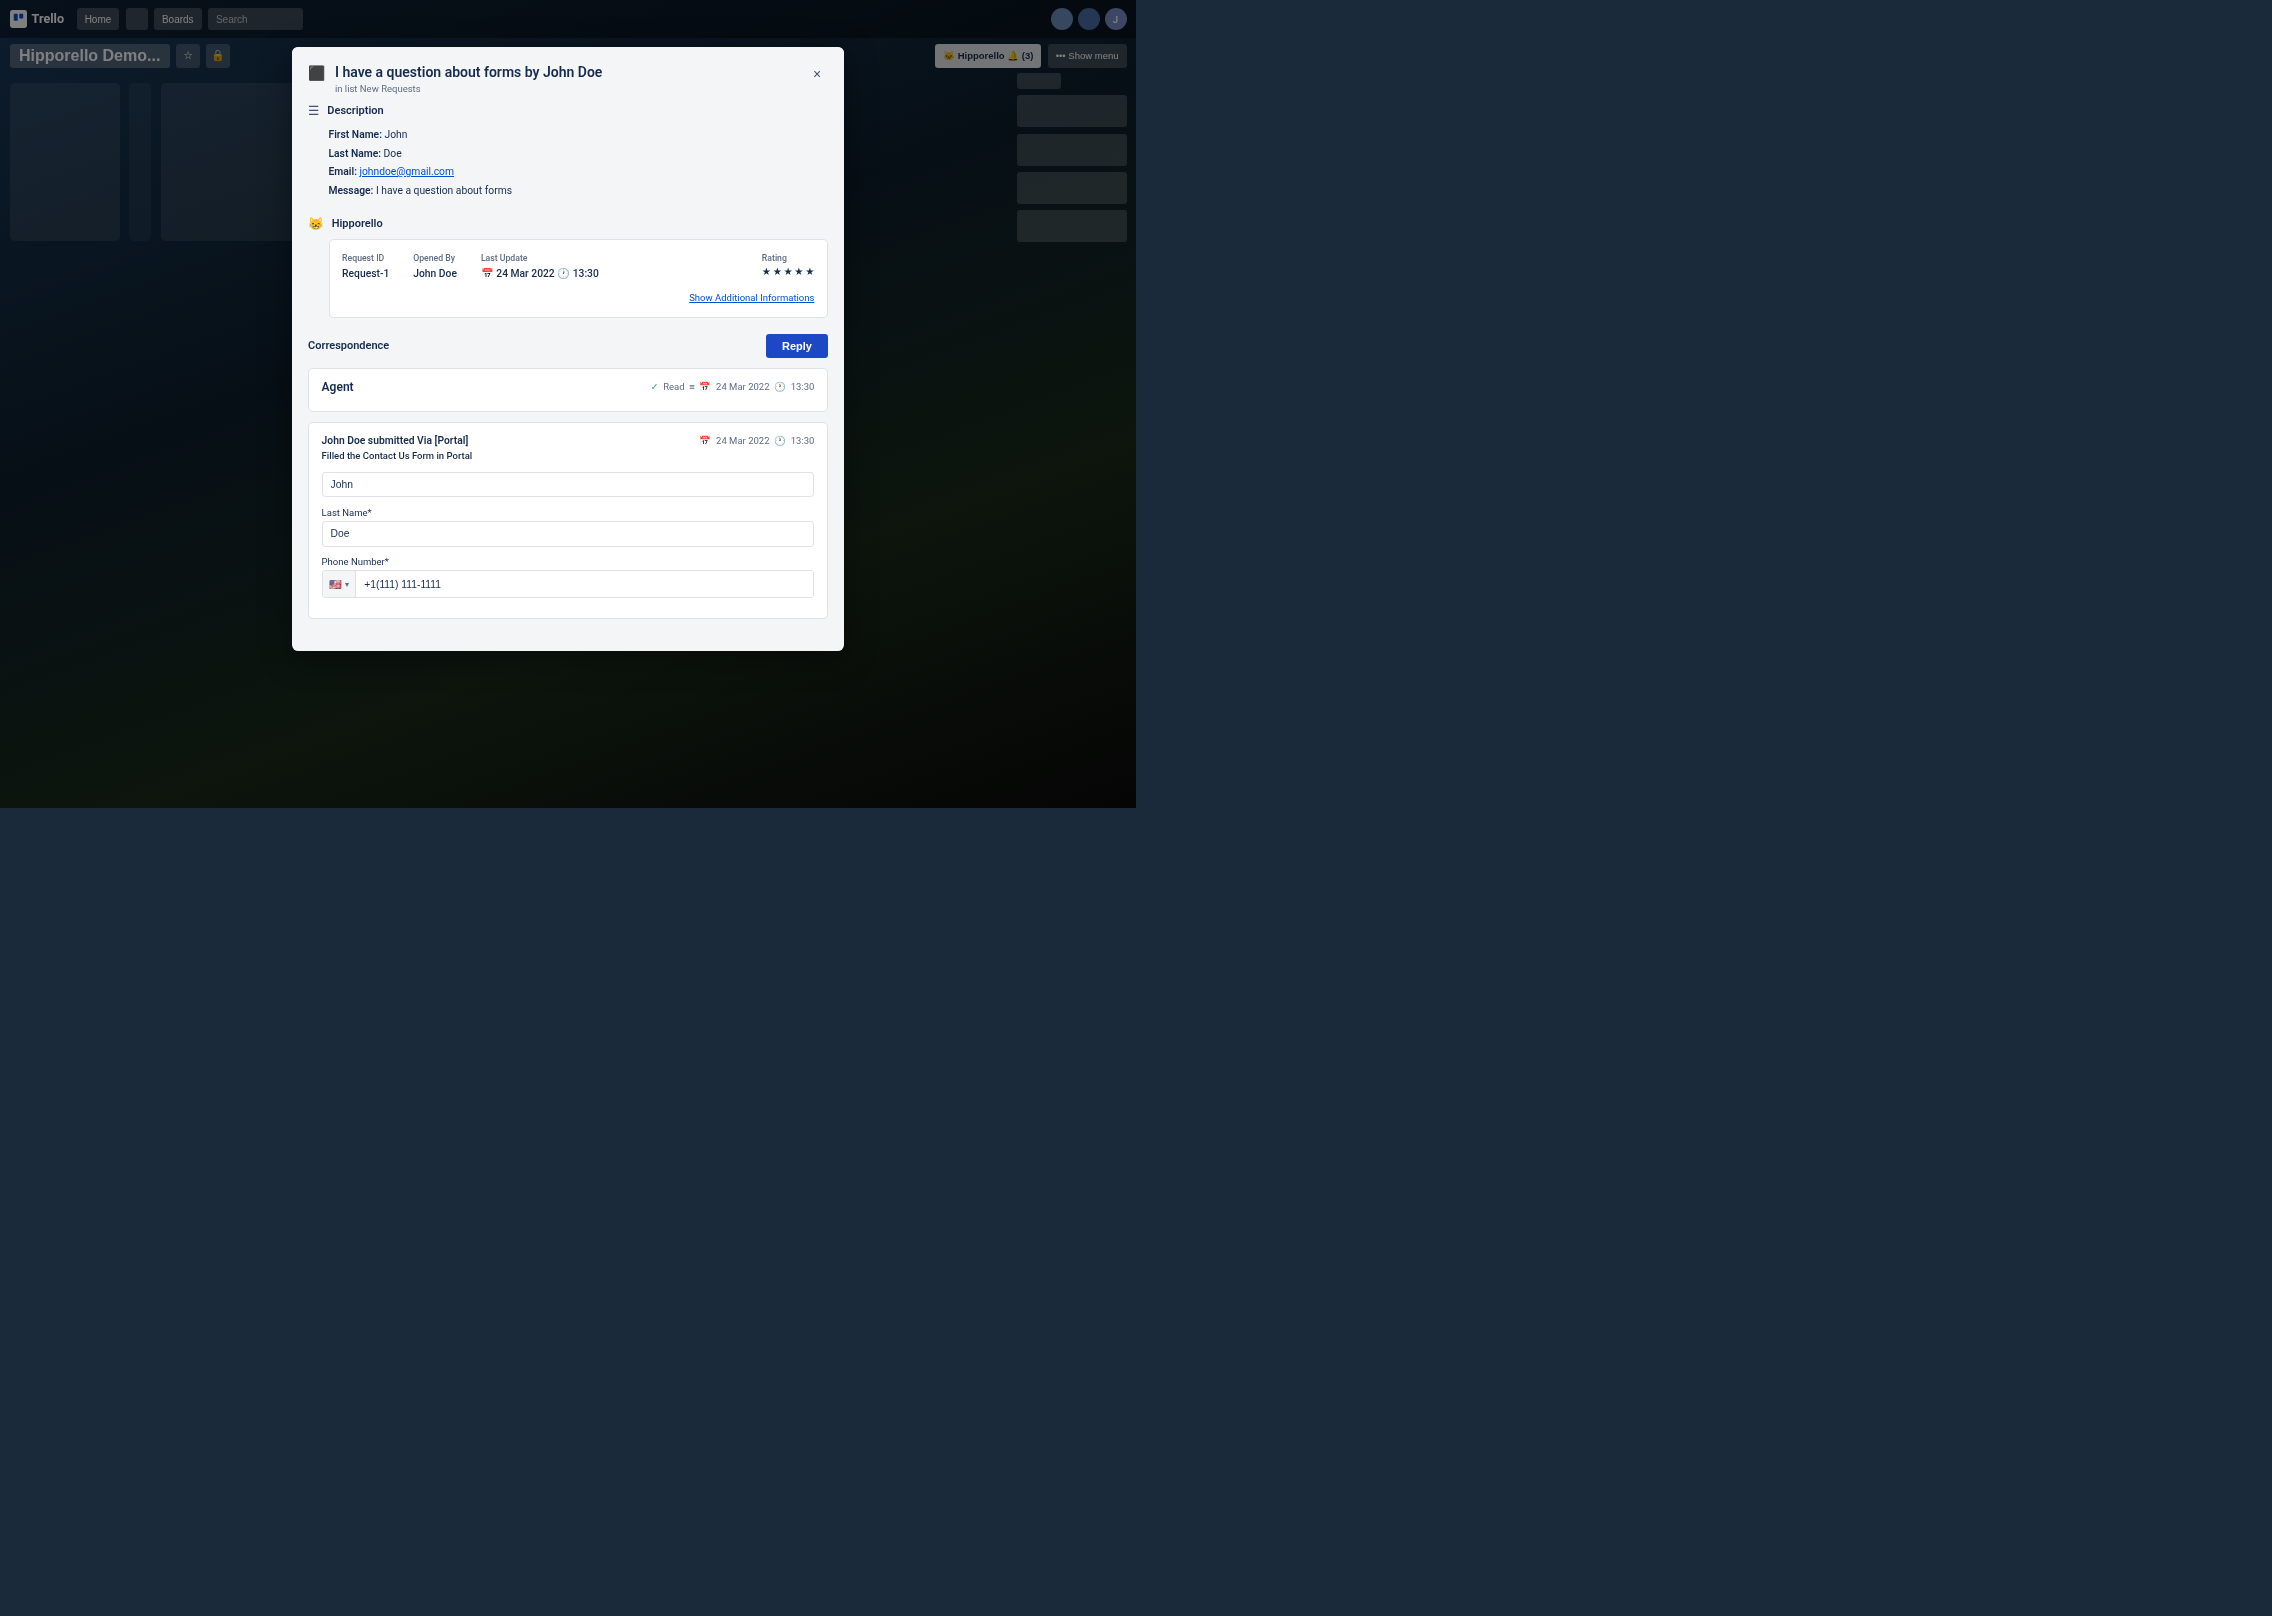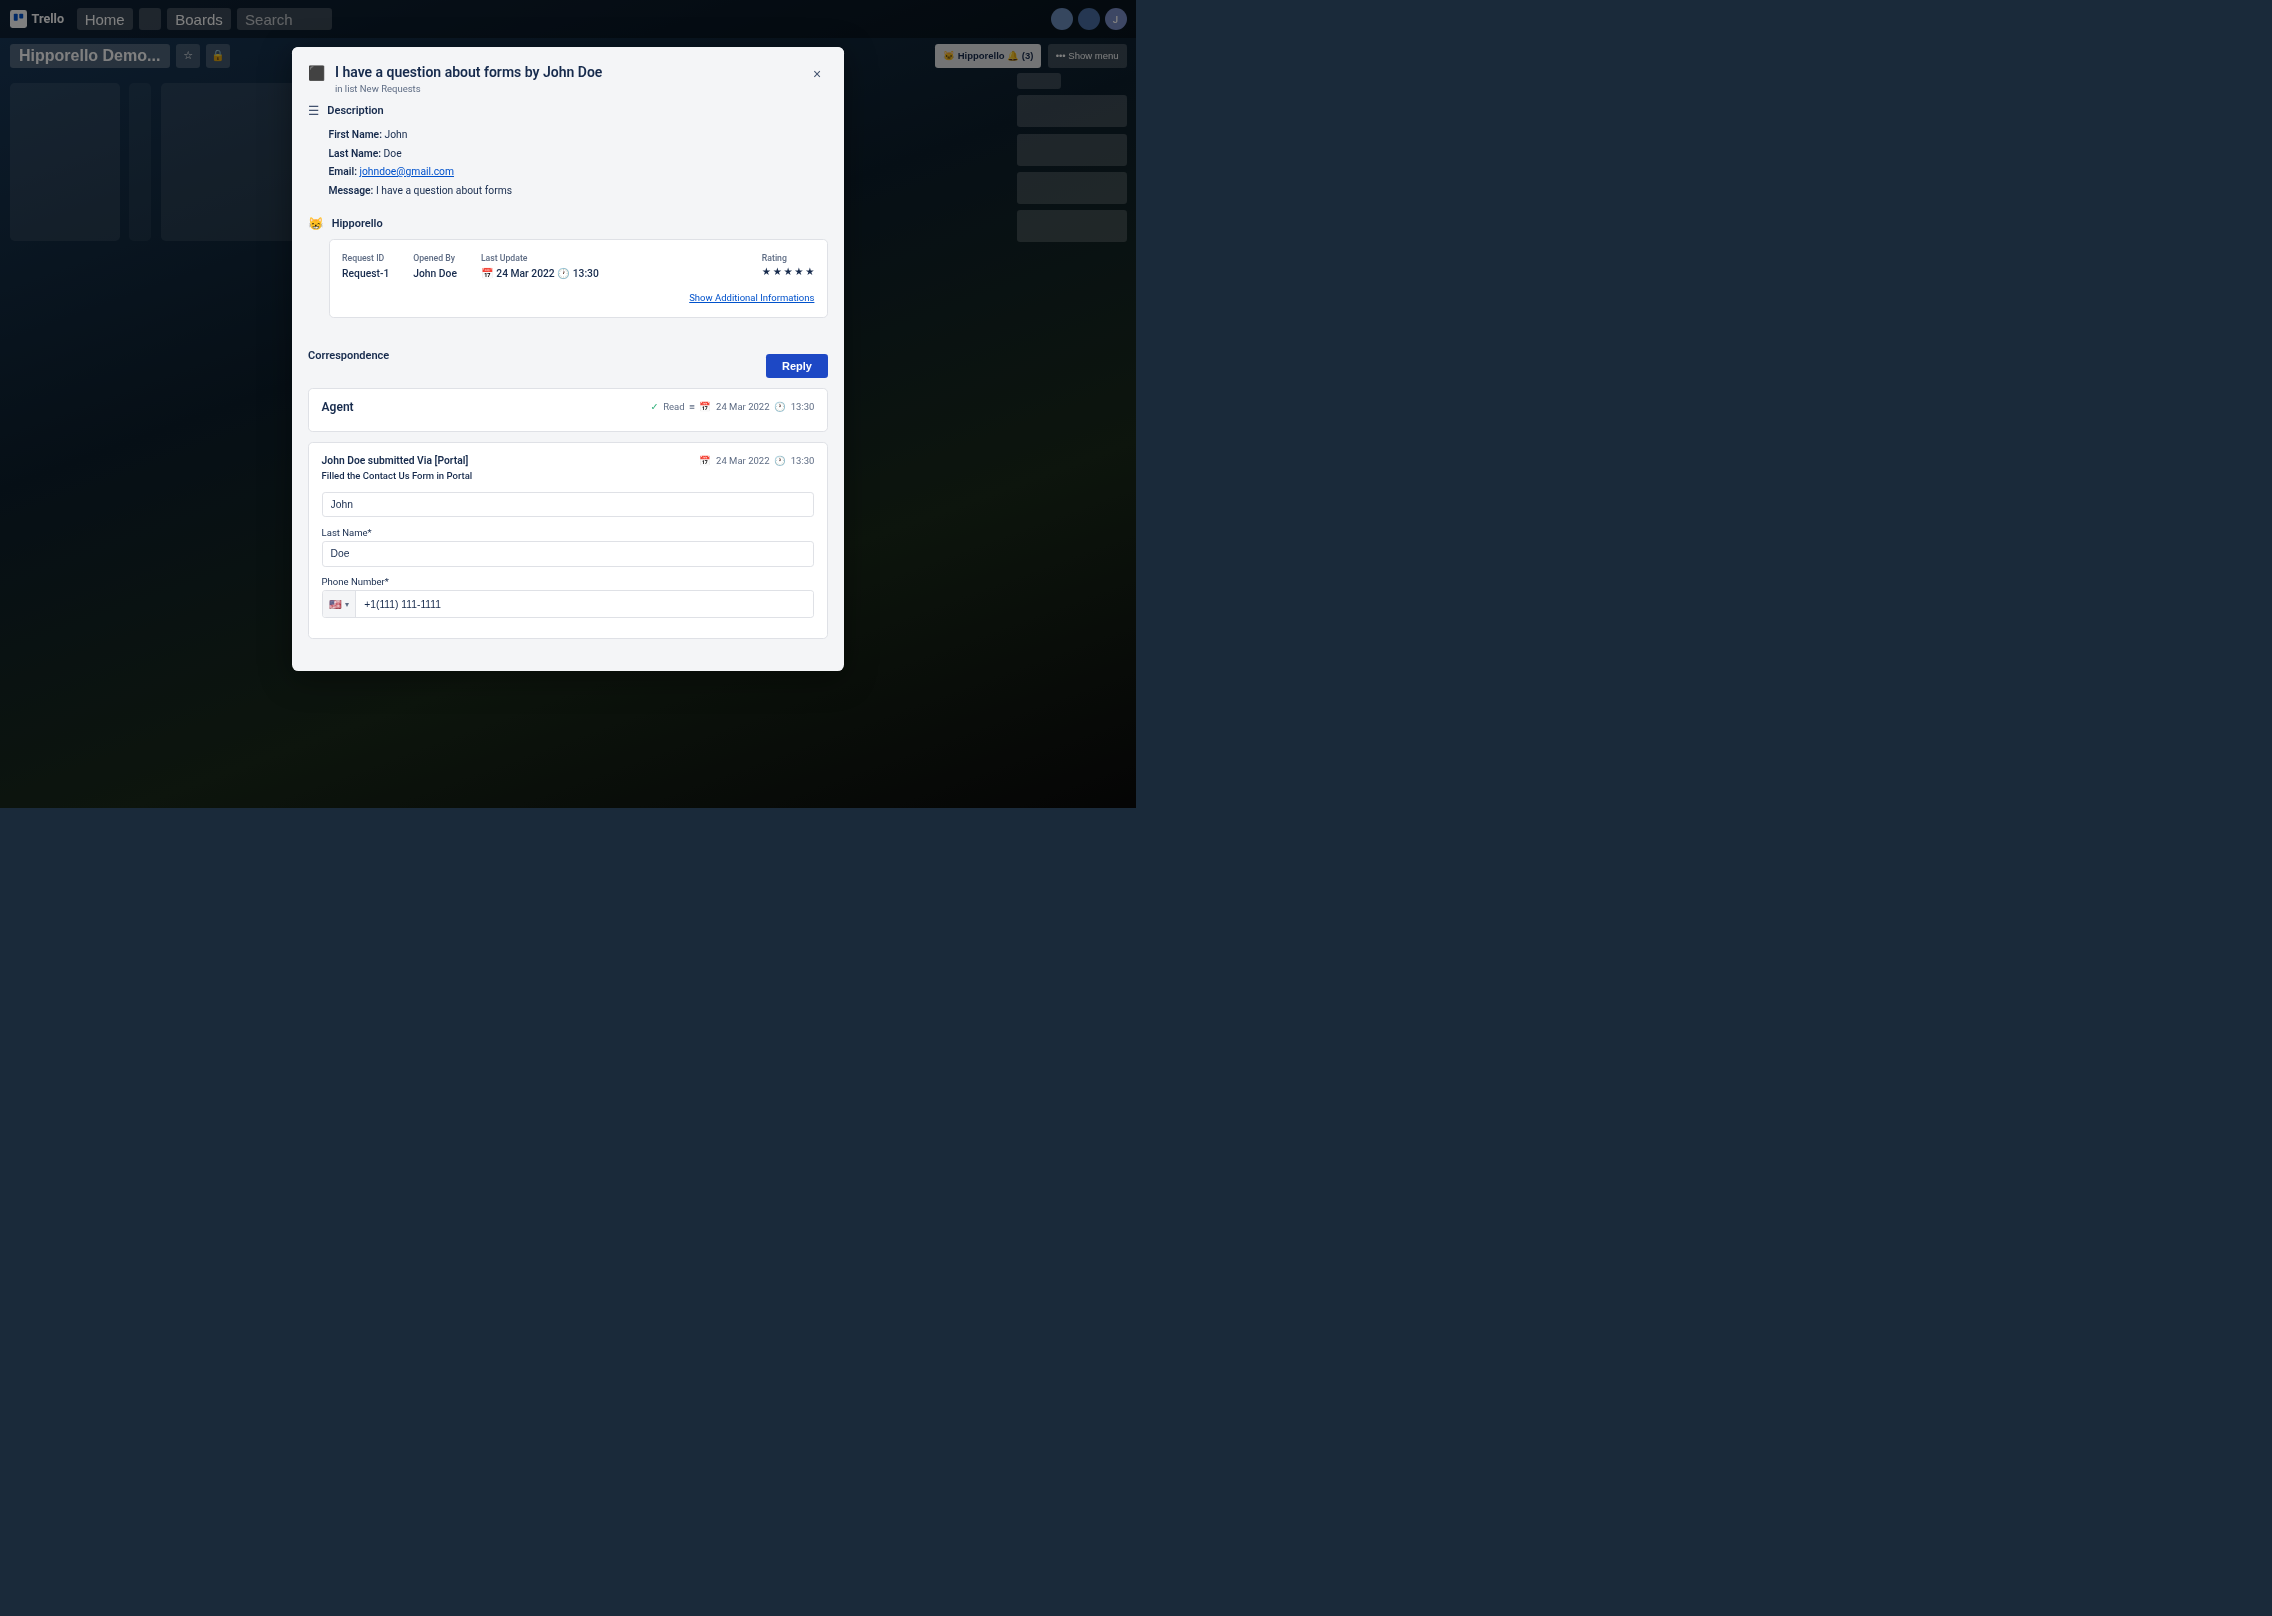--- a/index.html
+++ b/index.html
@@ -53,21 +53,21 @@
       align-items: center;
       justify-content: center;
     }
 
     .nav-btn {
       height: 22px;
       background: rgba(255,255,255,0.2);
       border-radius: 3.2px;
       border: none;
       color: white;
-      font-size: 15px;
+      font-size: 10px;
       padding: 0 8px;
       cursor: pointer;
     }
 
     .nav-btn-sq {
       width: 22px;
       height: 22px;
       background: rgba(255,255,255,0.2);
       border-radius: 3.2px;
       border: none;
@@ -377,21 +377,20 @@
 
     .reply-btn {
       background: #1d48c5;
       color: white;
       border: none;
       border-radius: 3.2px;
       padding: 6.3px 16px;
       font-size: 11px;
       font-weight: 600;
       cursor: pointer;
-      margin-top: 20px;
     }
 
     
     .msg-card {
       background: white;
       border-radius: 4.7px;
       padding: 11px 12.6px;
       margin-bottom: 9.5px;
       border: 0.8px solid #dfe1e6;
     }

